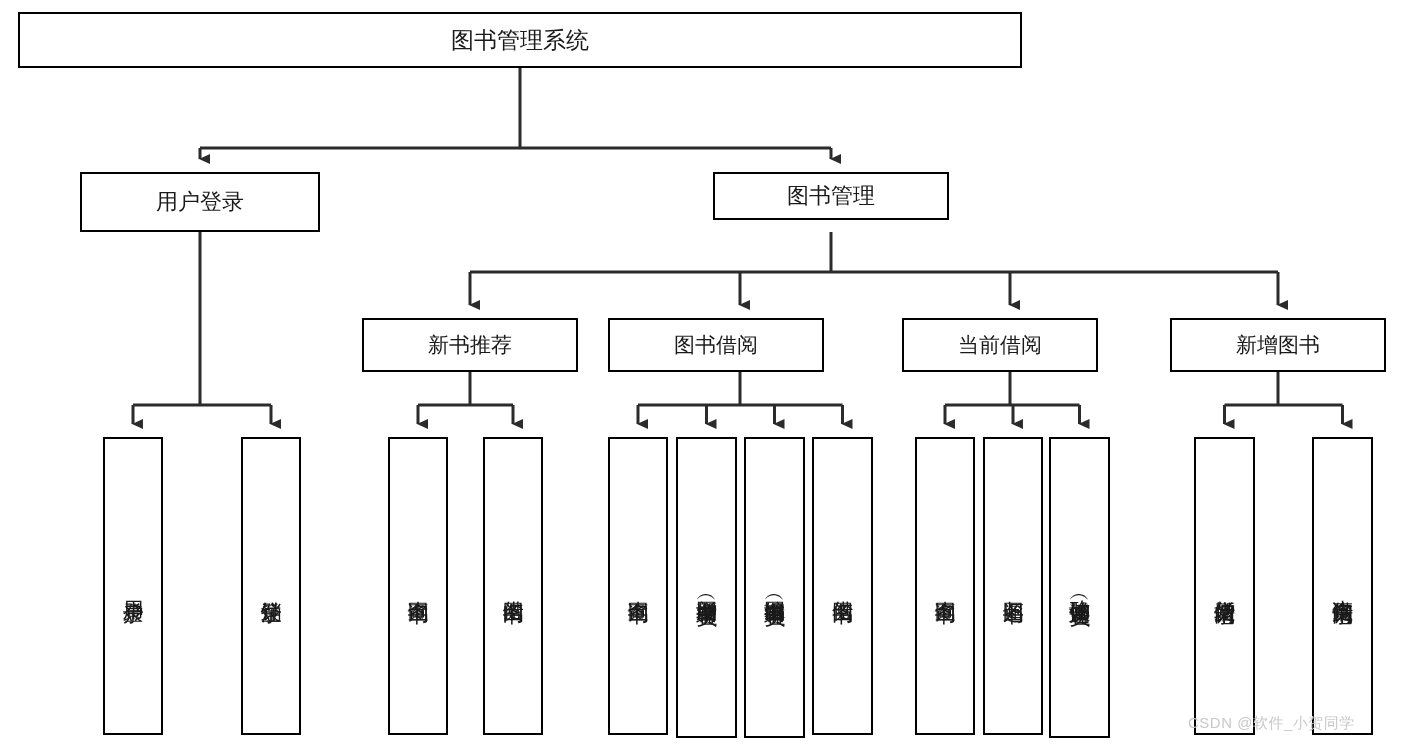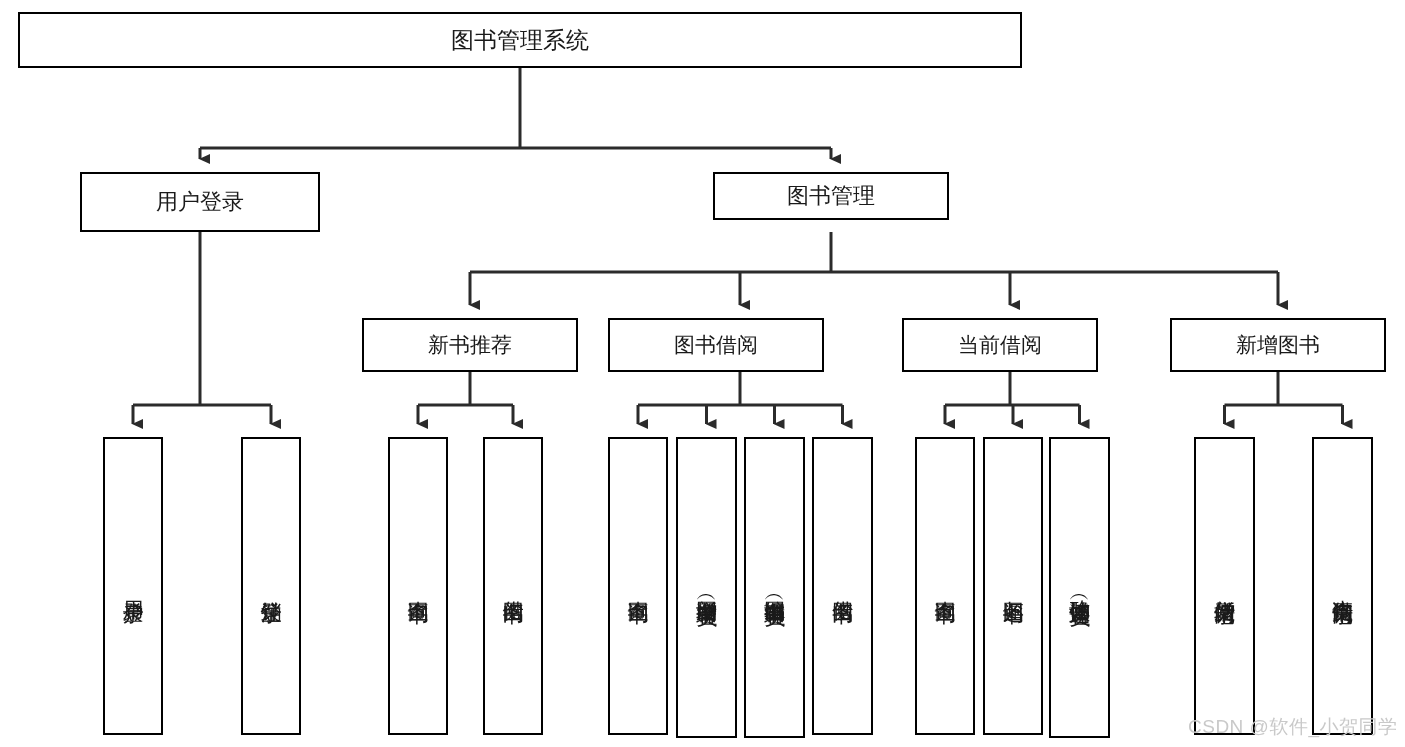--- a/index.html
+++ b/index.html
@@ -53,21 +53,21 @@
   .node.leaf .vtext {
     writing-mode: vertical-rl;
     text-orientation: upright;
     letter-spacing: 1px;
     white-space: nowrap;
     display: block;
   }
   .watermark {
     position: absolute;
     color: #c9c9c9;
-    font-size: 19px;
+    font-size: 15px;
     white-space: nowrap;
     letter-spacing: 0.5px;
     user-select: none;
   }
 </style>
 </head>
 <body>
 
 <div id="diagram-root">
 

